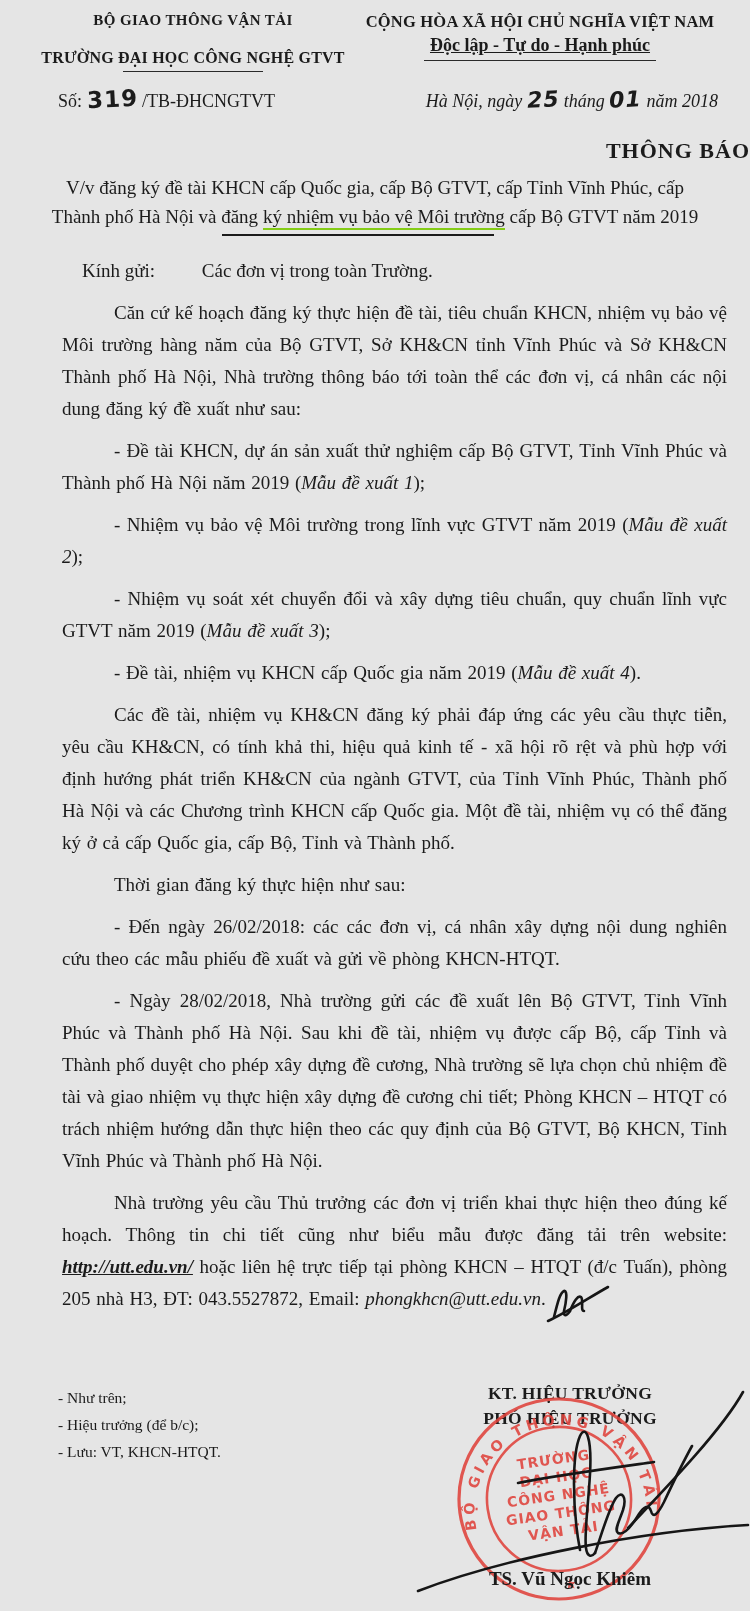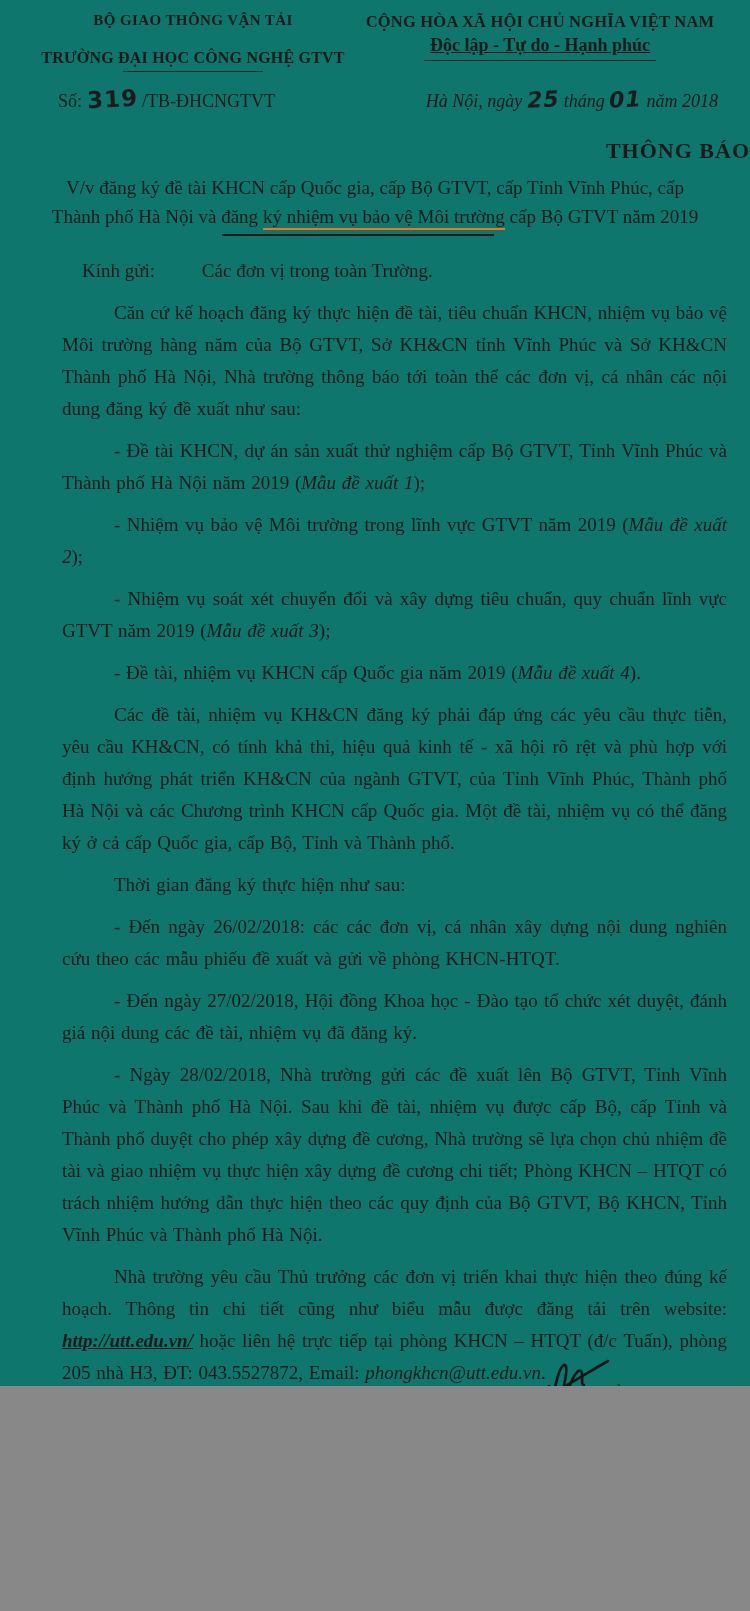--- a/index.html
+++ b/index.html
@@ -1,18 +1,18 @@
 <!DOCTYPE html>
 <html><head>
 <meta charset="utf-8">
 <style>
   html,body { margin:0; padding:0; background:#888; }
   .page {
-    position:relative; width:750px; height:1386px; margin:0 auto;
-    background:#0f766e; color:#1b1b1b; overflow:hidden;
+    position:relative; width:750px; height:1611px; margin:0 auto;
+    background:#e5e5e5; color:#1b1b1b; overflow:hidden;
     font-family:"Liberation Serif", serif;
   }
   
   .header { display:flex; padding:12px 28px 0 28px; }
   .h-left { width:330px; text-align:center; }
   .h-left .l1 { font-size:15px; font-weight:bold; letter-spacing:0.4px; }
   .h-left .l2 { font-size:16px; font-weight:bold; margin-top:20px; letter-spacing:0.2px; }
   .h-rule-left { width:140px; border-top:1.5px solid #2a2a2a; margin:4px auto 0 auto; }
   .h-right { flex:1; text-align:center; }
   .h-right .l1 { font-size:16.5px; font-weight:bold; letter-spacing:0.2px; }
@@ -21,21 +21,21 @@
   
   .ref-row { display:flex; justify-content:space-between; align-items:baseline; padding:14px 32px 0 58px; }
   .doc-no { font-size:18px; }
   .hand { font-family:"DejaVu Sans", sans-serif; font-weight:bold; font-size:23px;
           display:inline-block; transform:rotate(-3deg); letter-spacing:1px; }
   .date-line { font-style:italic; font-size:18px; }
   .date-line .hand { font-size:22px; }
   
   .title { text-align:right; margin-top:26px; font-size:22px; font-weight:bold; letter-spacing:1px; }
   .subtitle { text-align:center; font-weight:normal; font-size:19px; line-height:29px; margin-top:9px; padding:0 20px; }
-  .u-seg { border-bottom:2px solid #f97316; padding-bottom:1px; }
+  .u-seg { border-bottom:2px solid #84cc16; padding-bottom:1px; }
   .title-rule { width:272px; border-top:2px solid #1b1b1b; margin:3px 0 0 222px; }
   
   .salutation { margin:24px 8px 0 82px; font-size:19px; }
   .salutation .to { margin-left:42px; }
   
   .body { padding:15px 23px 0 62px; }
   .body p { font-size:19px; line-height:32px; text-align:justify; text-indent:52px;
             margin:0 0 10px 0; word-spacing:1px; }
   .it { font-style:italic; }
   .website { font-style:italic; font-weight:bold; text-decoration:underline; }
@@ -99,21 +99,20 @@
 
   <div class="body">
     <p>Căn cứ kế hoạch đăng ký thực hiện đề tài, tiêu chuẩn KHCN, nhiệm vụ bảo vệ Môi trường hàng năm của Bộ GTVT, Sở KH&amp;CN tỉnh Vĩnh Phúc và Sở KH&amp;CN Thành phố Hà Nội, Nhà trường thông báo tới toàn thể các đơn vị, cá nhân các nội dung đăng ký đề xuất như sau:</p>
     <p><span>- Đề tài KHCN, dự án sản xuất thử nghiệm cấp Bộ GTVT, Tỉnh Vĩnh Phúc và Thành phố Hà Nội năm 2019 (</span><span class="it">Mẫu đề xuất 1</span><span>);</span></p>
     <p><span>- Nhiệm vụ bảo vệ Môi trường trong lĩnh vực GTVT năm 2019 (</span><span class="it">Mẫu đề xuất 2</span><span>);</span></p>
     <p><span>- Nhiệm vụ soát xét chuyển đổi và xây dựng tiêu chuẩn, quy chuẩn lĩnh vực GTVT năm 2019 (</span><span class="it">Mẫu đề xuất 3</span><span>);</span></p>
     <p><span>- Đề tài, nhiệm vụ KHCN cấp Quốc gia năm 2019 (</span><span class="it">Mẫu đề xuất 4</span><span>).</span></p>
     <p>Các đề tài, nhiệm vụ KH&amp;CN đăng ký phải đáp ứng các yêu cầu thực tiễn, yêu cầu KH&amp;CN, có tính khả thi, hiệu quả kinh tế - xã hội rõ rệt và phù hợp với định hướng phát triển KH&amp;CN của ngành GTVT, của Tỉnh Vĩnh Phúc, Thành phố Hà Nội và các Chương trình KHCN cấp Quốc gia. Một đề tài, nhiệm vụ có thể đăng ký ở cả cấp Quốc gia, cấp Bộ, Tỉnh và Thành phố.</p>
     <p>Thời gian đăng ký thực hiện như sau:</p>
     <p>- Đến ngày 26/02/2018: các các đơn vị, cá nhân xây dựng nội dung nghiên cứu theo các mẫu phiếu đề xuất và gửi về phòng KHCN-HTQT.</p>
-    <p>- Đến ngày 27/02/2018, Hội đồng Khoa học - Đào tạo tổ chức xét duyệt, đánh giá nội dung các đề tài, nhiệm vụ đã đăng ký.</p>
     <p>- Ngày 28/02/2018, Nhà trường gửi các đề xuất lên Bộ GTVT, Tỉnh Vĩnh Phúc và Thành phố Hà Nội. Sau khi đề tài, nhiệm vụ được cấp Bộ, cấp Tỉnh và Thành phố duyệt cho phép xây dựng đề cương, Nhà trường sẽ lựa chọn chủ nhiệm đề tài và giao nhiệm vụ thực hiện xây dựng đề cương chi tiết; Phòng KHCN – HTQT có trách nhiệm hướng dẫn thực hiện theo các quy định của Bộ GTVT, Bộ KHCN,  Tỉnh Vĩnh Phúc và Thành phố Hà Nội.</p>
     <p><span>Nhà trường yêu cầu Thủ trưởng các đơn vị triển khai thực hiện theo đúng kế hoạch. Thông tin chi tiết cũng như biểu mẫu được đăng tải trên website: </span><span class="website">http://utt.edu.vn/</span><span> hoặc liên hệ trực tiếp tại phòng KHCN – HTQT (đ/c Tuấn), phòng 205 nhà H3, ĐT: 043.5527872, Email: </span><span class="email">phongkhcn@utt.edu.vn</span><span>.</span><svg class="inline-scribble" width="68" height="40" viewBox="0 0 68 40">
           <g fill="none" stroke="#161616" stroke-width="2.6" stroke-linecap="round">
             <path d="M 10,34 C 14,18 16,10 20,8 C 24,7 22,20 20,28 C 19,33 22,34 26,28"></path>
             <path d="M 26,28 C 30,18 34,12 37,14 C 40,17 36,28 40,28"></path>
             <path d="M 4,38 C 22,30 46,14 64,4"></path>
           </g>
         </svg></p>
   </div>
 

